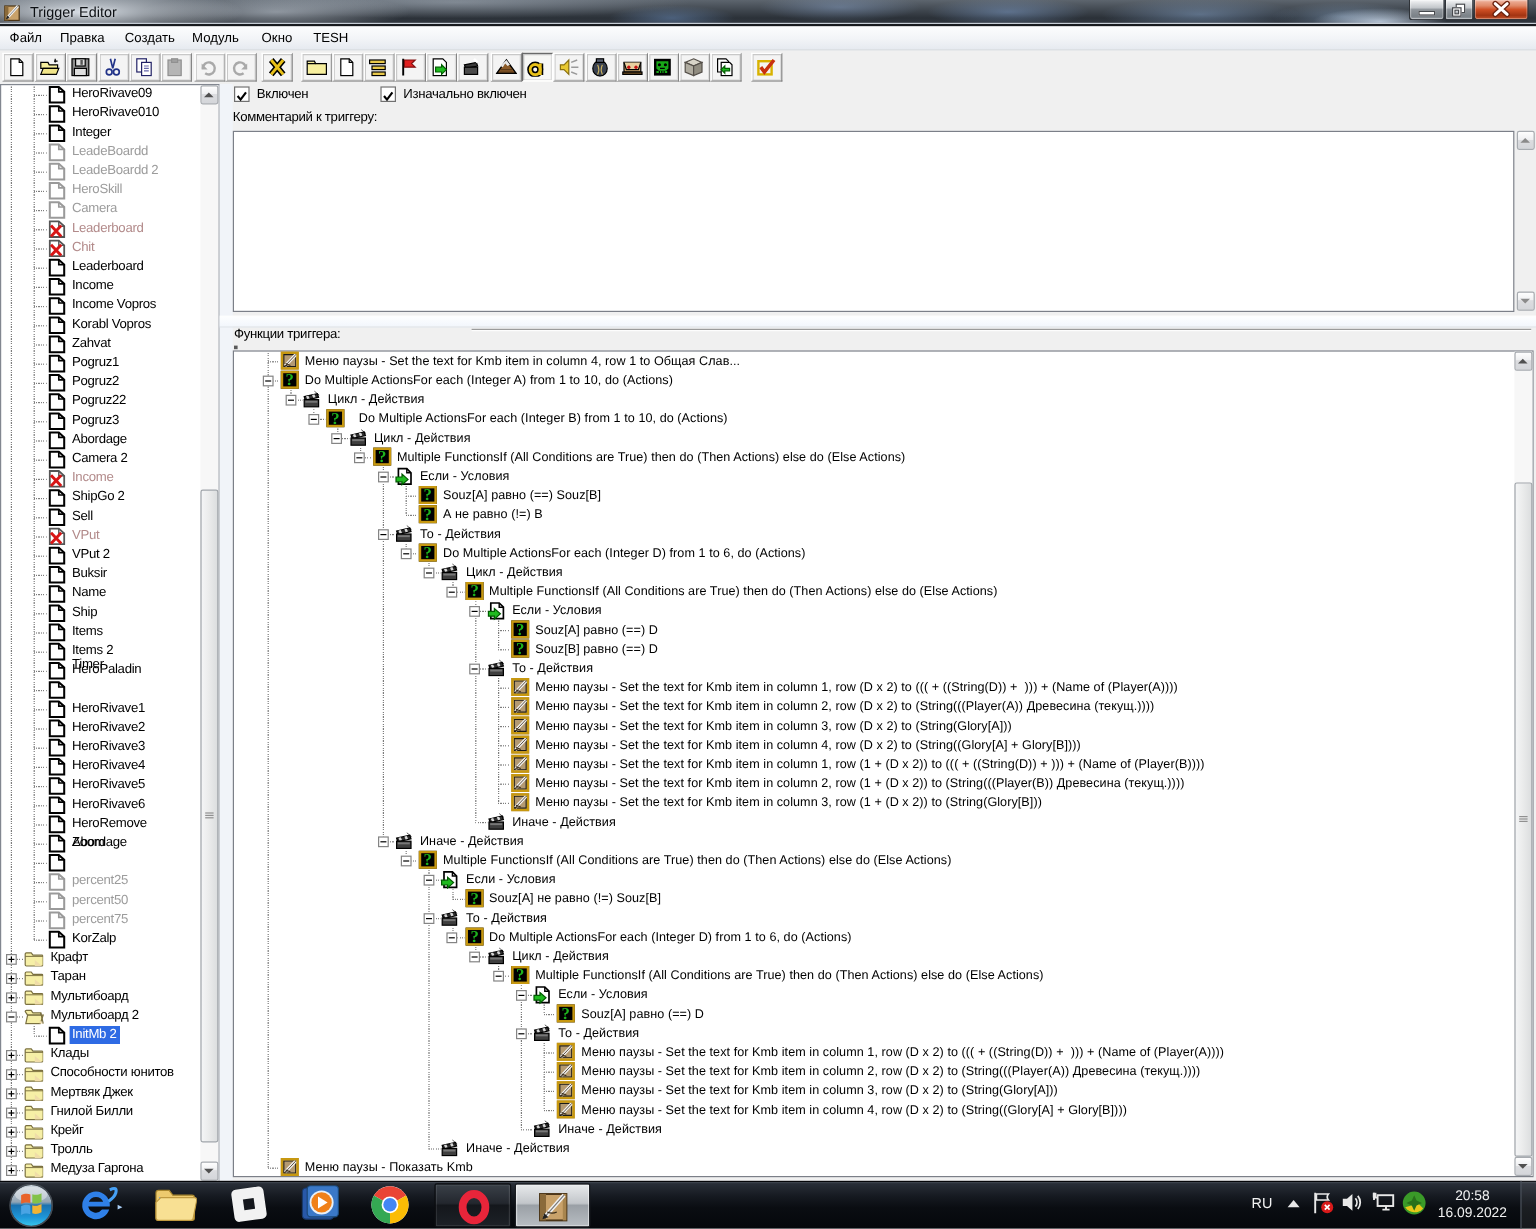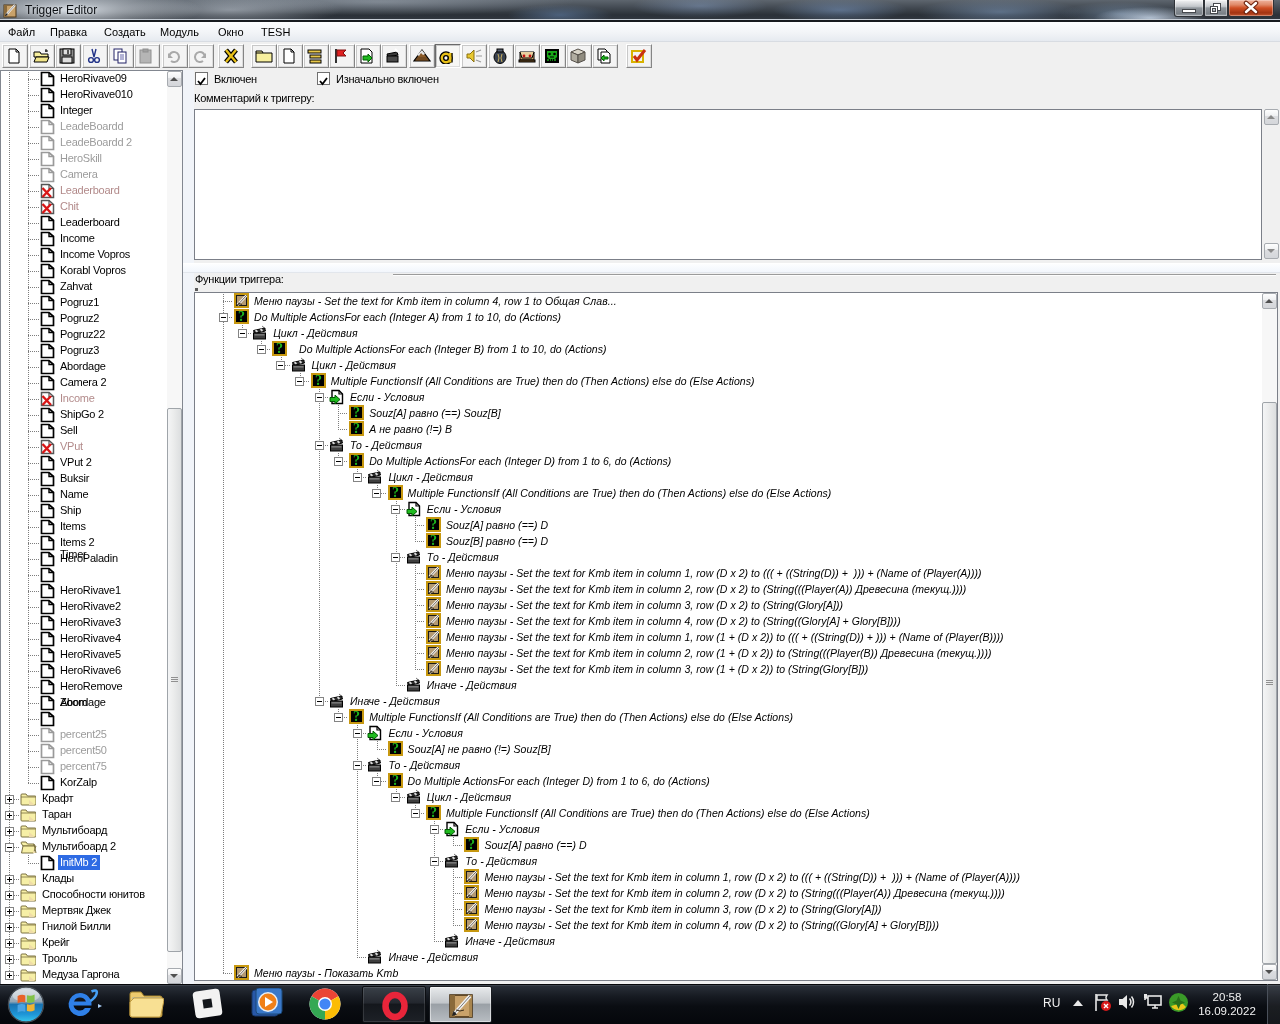--- a/index.html
+++ b/index.html
@@ -6,21 +6,21 @@
 .ab{position:absolute;}
 
 .hd{position:absolute;height:1px;background-image:repeating-linear-gradient(to right,#7d7d7d 0 1px,transparent 1px 2px);}
 .vd{position:absolute;width:1px;background-image:repeating-linear-gradient(to bottom,#7d7d7d 0 1px,transparent 1px 2px);}
 
 .xb{position:absolute;width:9px;height:9px;background:#fff;border:1px solid #848484;}
 .xb i{position:absolute;left:1px;top:3px;width:5px;height:1px;background:#000;}
 .xb.plus b{position:absolute;left:3px;top:1px;width:1px;height:5px;background:#000;}
 
 .t{position:absolute;white-space:pre;font-size:11px;color:#000;letter-spacing:-0.25px;}
-.fxt{position:absolute;white-space:pre;font-size:10.5px;color:#000;letter-spacing:0.05px;font-style:italic;}
+.fxt{position:absolute;white-space:pre;font-size:10.5px;color:#000;letter-spacing:0.05px;}
 
 .sb{position:absolute;background:#f7f7f7;}
 .sbtn{position:absolute;background:linear-gradient(180deg,#fefefe,#eeeff1 45%,#dcdde0 46%,#d4d6da);border:1px solid #a7abb0;border-radius:2px;}
 .sth{position:absolute;background:linear-gradient(90deg,#f4f5f6,#eceded 40%,#dcdedf);border:1px solid #9fa4a9;border-radius:2px;}
 .arr{position:absolute;width:0;height:0;}
 
 .tb{position:absolute;top:44px;width:26px;height:24px;background:#f4f4f4;border:1px solid;border-color:#fff #858585 #858585 #fff;box-shadow:1px 1px 0 #c8c8c8 inset, -1px -1px 0 #dcdcdc inset;}
 .tb.pressed{border-color:#6a6a6a #fff #fff #6a6a6a;background:#f7f7f5;}
 
 .qm{position:absolute;width:15px;height:15px;background:#000;border:2px solid #c79810;}

